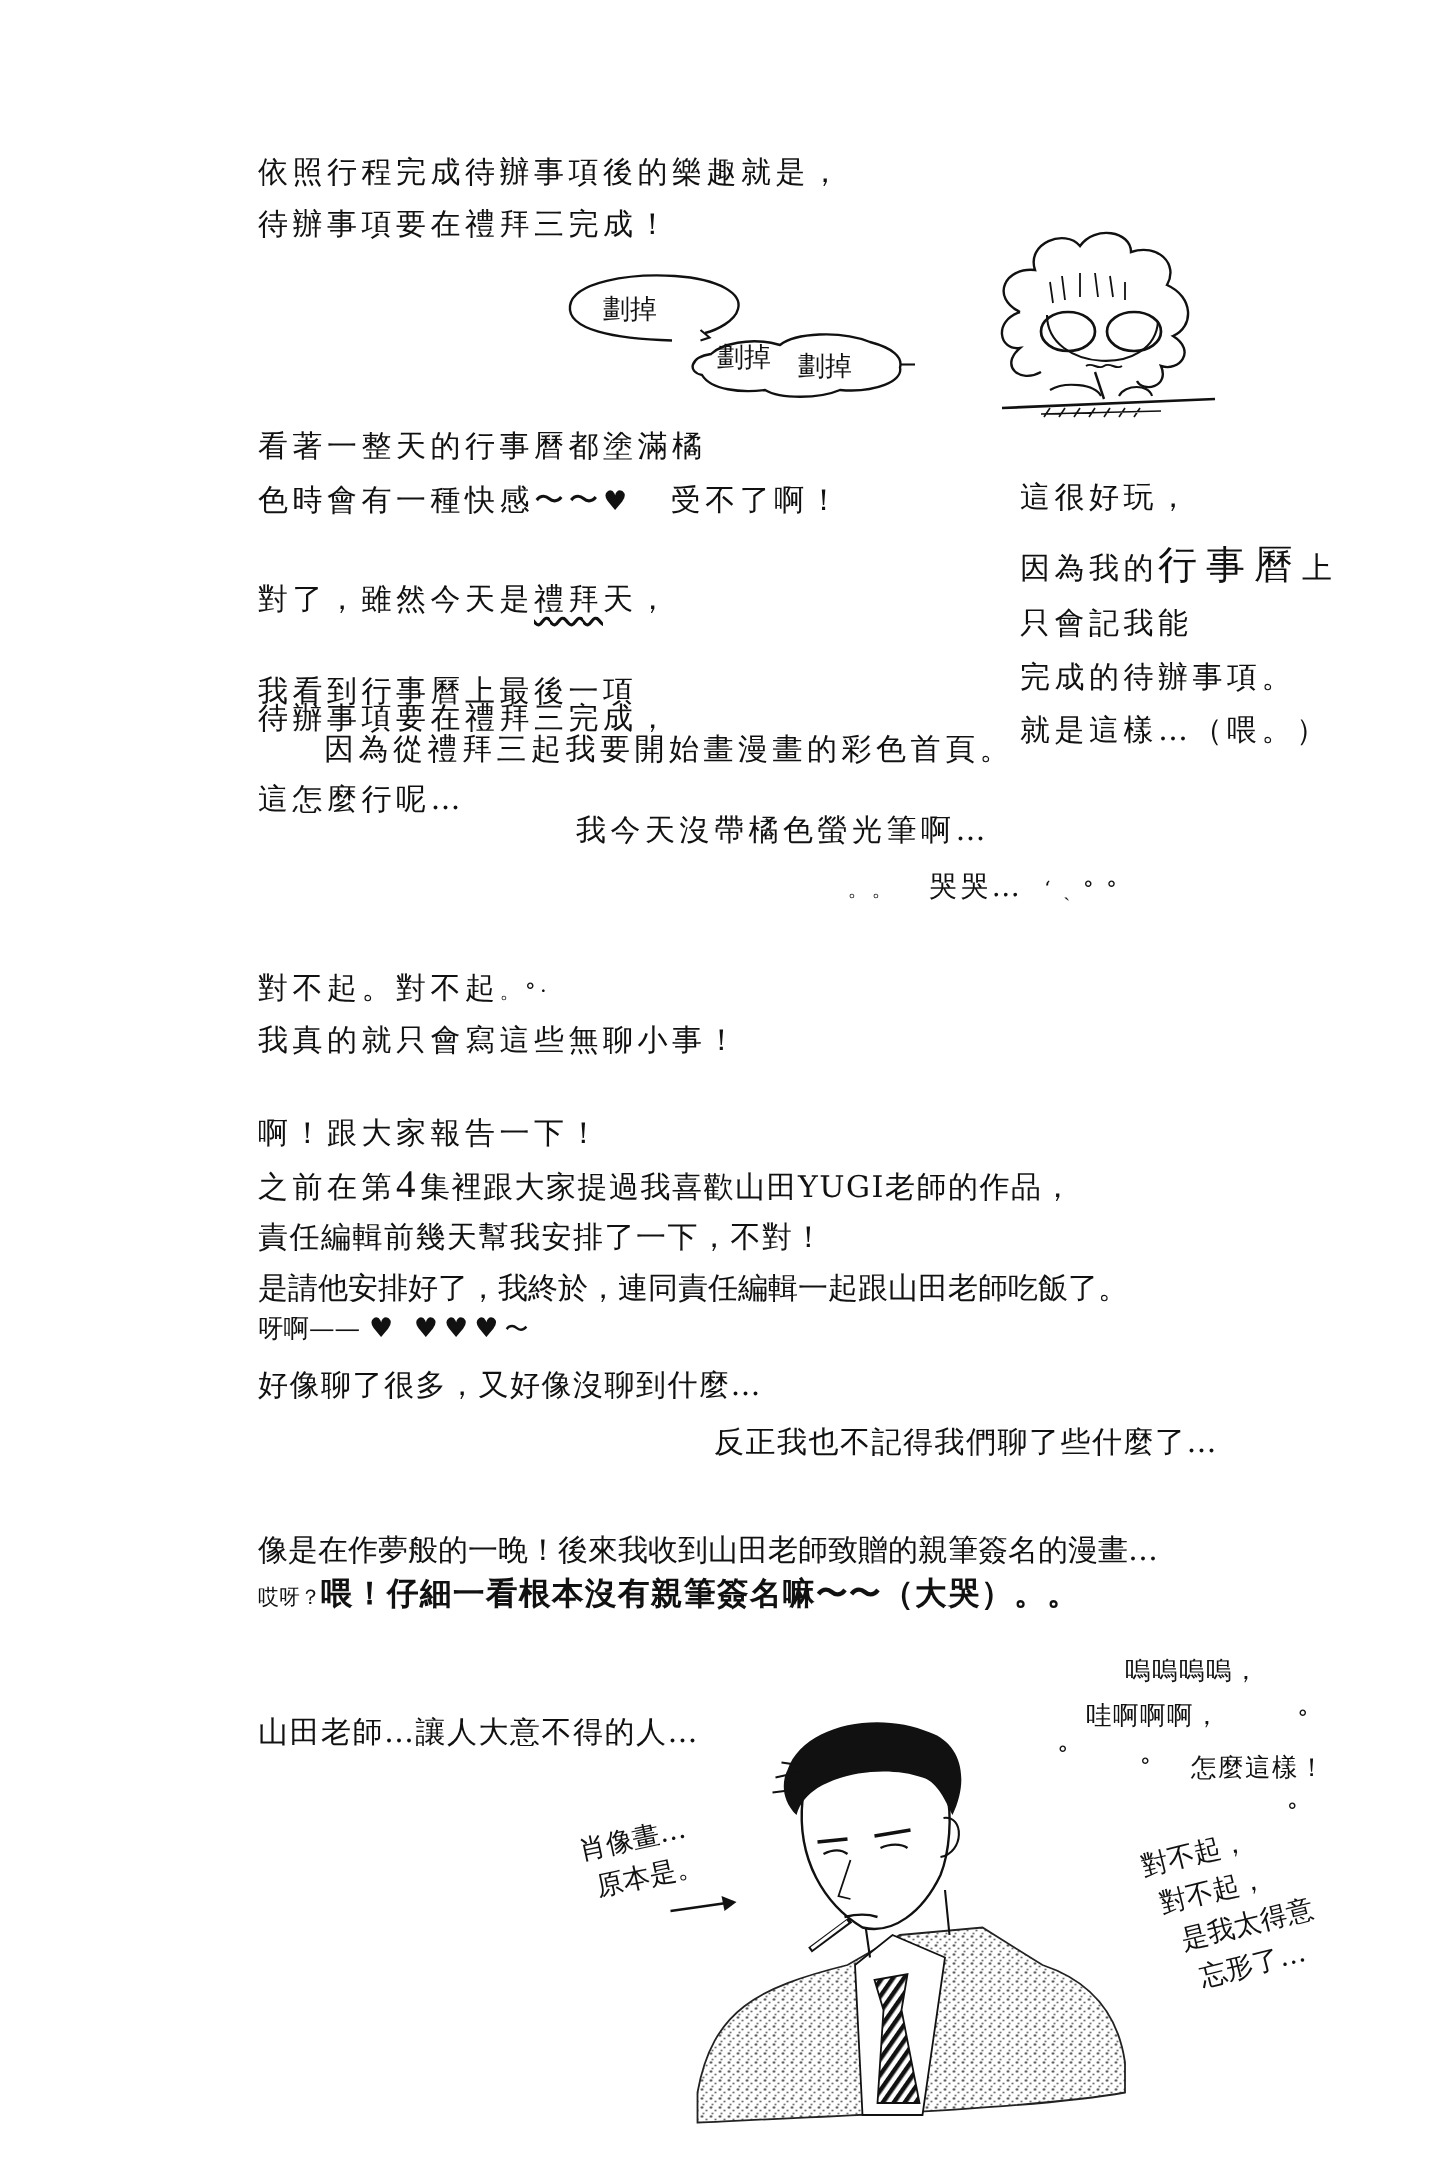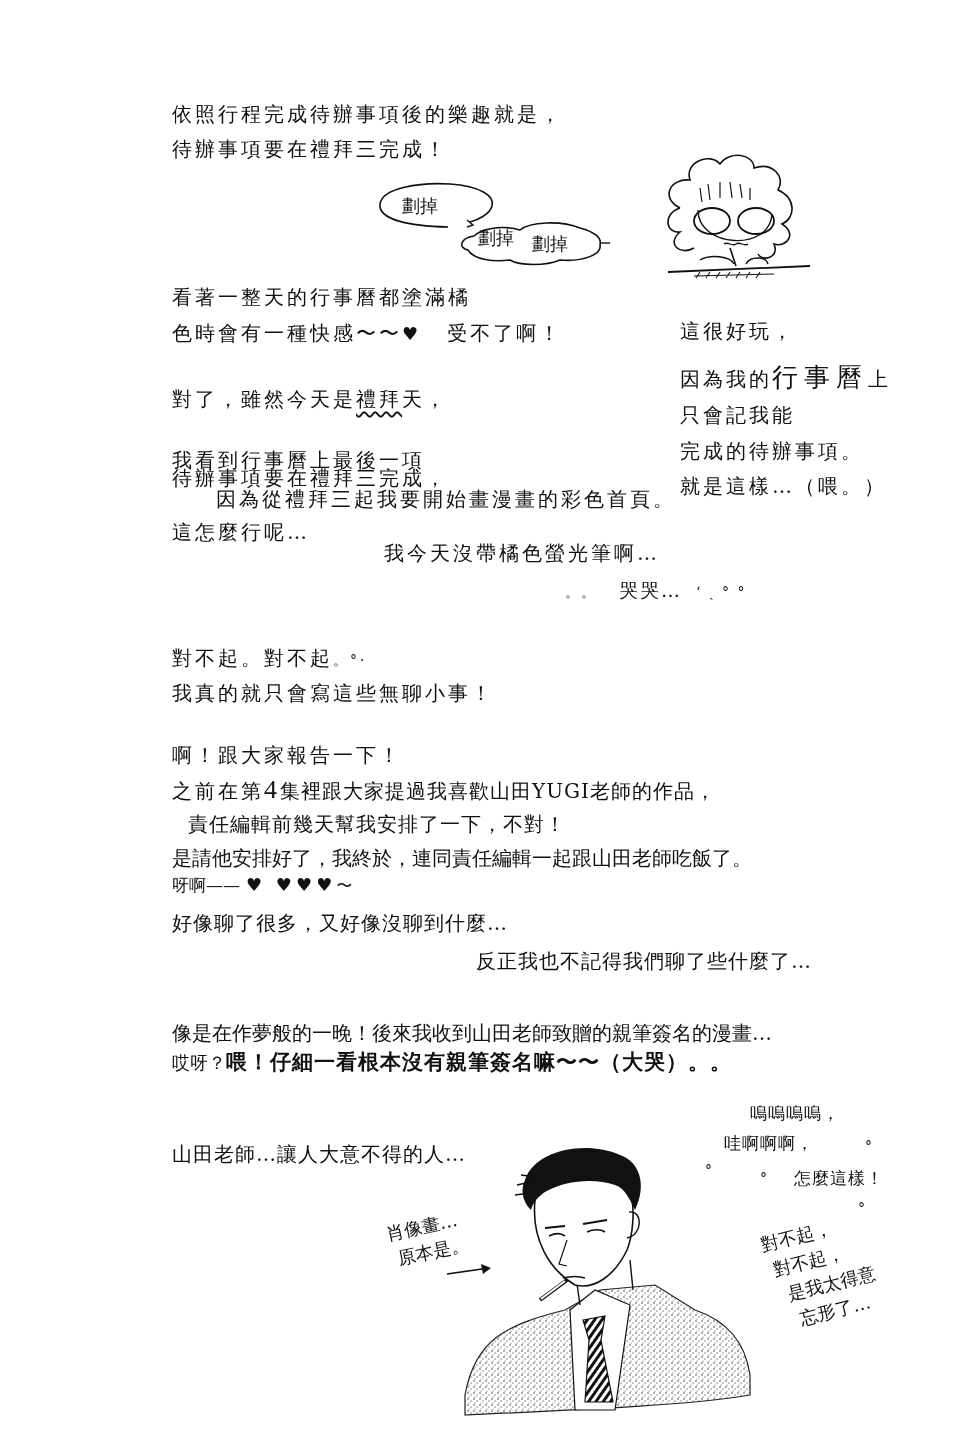--- a/index.html
+++ b/index.html
@@ -73,31 +73,31 @@
 
 <div class="abs t" style="left:172px; top:640px;">
   <span>對不起。對不起</span><span style="font-size:14px;">。°·</span>
 </div>
 <div class="abs t" style="left:172px; top:675px;">我真的就只會寫這些無聊小事！</div>
 
 <div class="abs t" style="left:172px; top:737px;">啊！跟大家報告一下！</div>
 <div class="abs t" style="left:172px; top:771px;">
   <span>之前在第</span><span style="font-size:26px; font-family:'Liberation Serif', serif;">4</span><span style="letter-spacing:1px;text-align:right;">集裡跟大家提過我喜歡山田YUGI老師的作品，</span>
 </div>
-<div class="abs t" style="left:172px; top:806px; letter-spacing:1px;margin-left:16px;">責任編輯前幾天幫我安排了一下，不對！</div>
+<div class="abs t" style="left:172px; top:806px; letter-spacing:1px;">責任編輯前幾天幫我安排了一下，不對！</div>
 <div class="abs t" style="left:172px; top:840px; letter-spacing:0px;">是請他安排好了，我終於，連同責任編輯一起跟山田老師吃飯了。</div>
 <div class="abs" style="left:172px; top:874px; font-size:17px;">
   <span>呀啊——</span><span style="font-size:18px; margin-left:6px; letter-spacing:4px;">♥ ♥♥♥</span><span style="font-size:16px;">〜</span>
 </div>
 <div class="abs t" style="left:172px; top:905px; letter-spacing:1px;">好像聊了很多，又好像沒聊到什麼…</div>
 <div class="abs t" style="left:476px; top:943px; letter-spacing:1px;">反正我也不記得我們聊了些什麼了…</div>
 
 <div class="abs t" style="left:172px; top:1015px; letter-spacing:0px;">像是在作夢般的一晚！後來我收到山田老師致贈的親筆簽名的漫畫…</div>
 <div class="abs" style="left:172px; top:1048px;">
-  <span style="font-size:18px;">哎呀？</span><span class="big" style="font-weight:bold;">喂！仔細一看根本沒有親筆簽名嘛〜〜（大哭）。。</span>
+  <span style="font-size:14px;">哎呀？</span><span class="big" style="font-weight:bold;">喂！仔細一看根本沒有親筆簽名嘛〜〜（大哭）。。</span>
 </div>
 
 <div class="abs small" style="left:750px; top:1102px;">嗚嗚嗚嗚，</div>
 <div class="abs small" style="left:724px; top:1132px;">哇啊啊啊，</div>
 <div class="abs small" style="left:794px; top:1167px;">怎麼這樣！</div>
 <div class="abs" style="left:865px; top:1138px; font-size:14px;">°</div>
 <div class="abs" style="left:705px; top:1162px; font-size:14px;">°</div>
 <div class="abs" style="left:760px; top:1170px; font-size:14px;">°</div>
 
 <div class="abs t" style="left:172px; top:1136px; letter-spacing:1px;">山田老師…讓人大意不得的人…</div>

